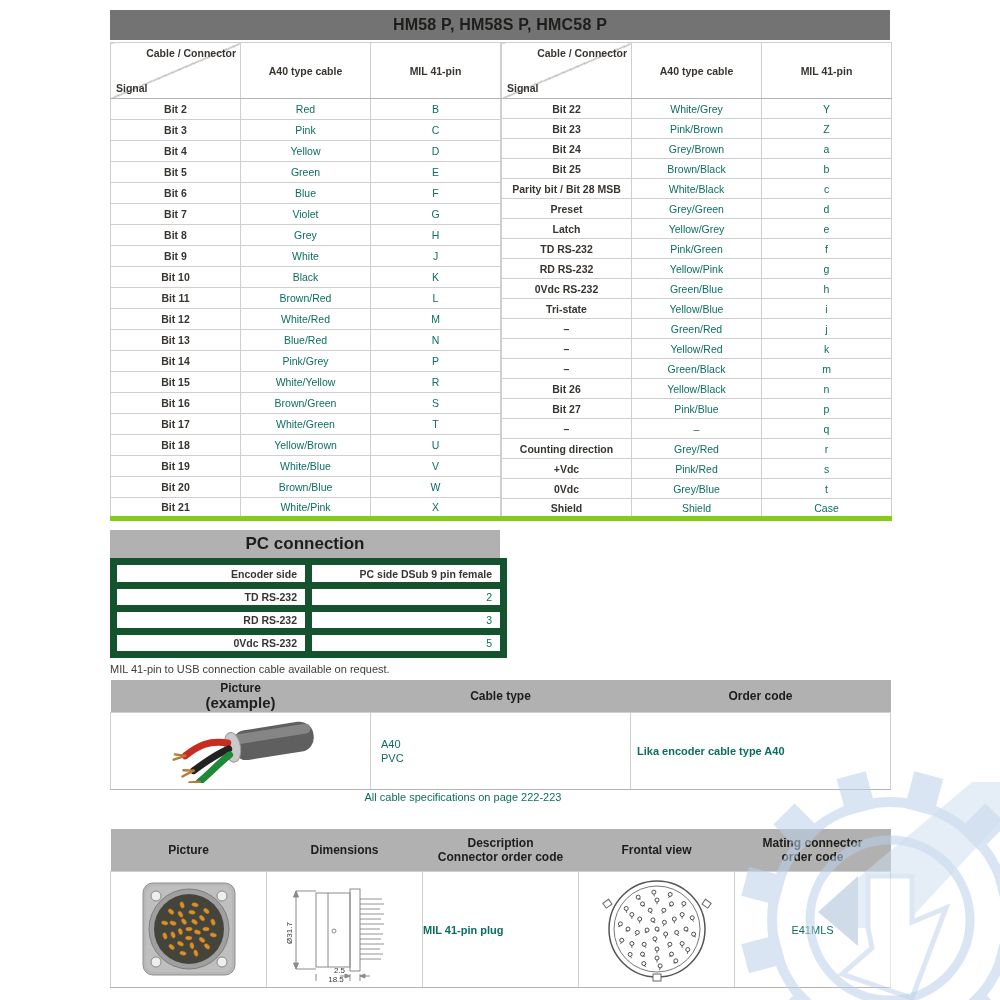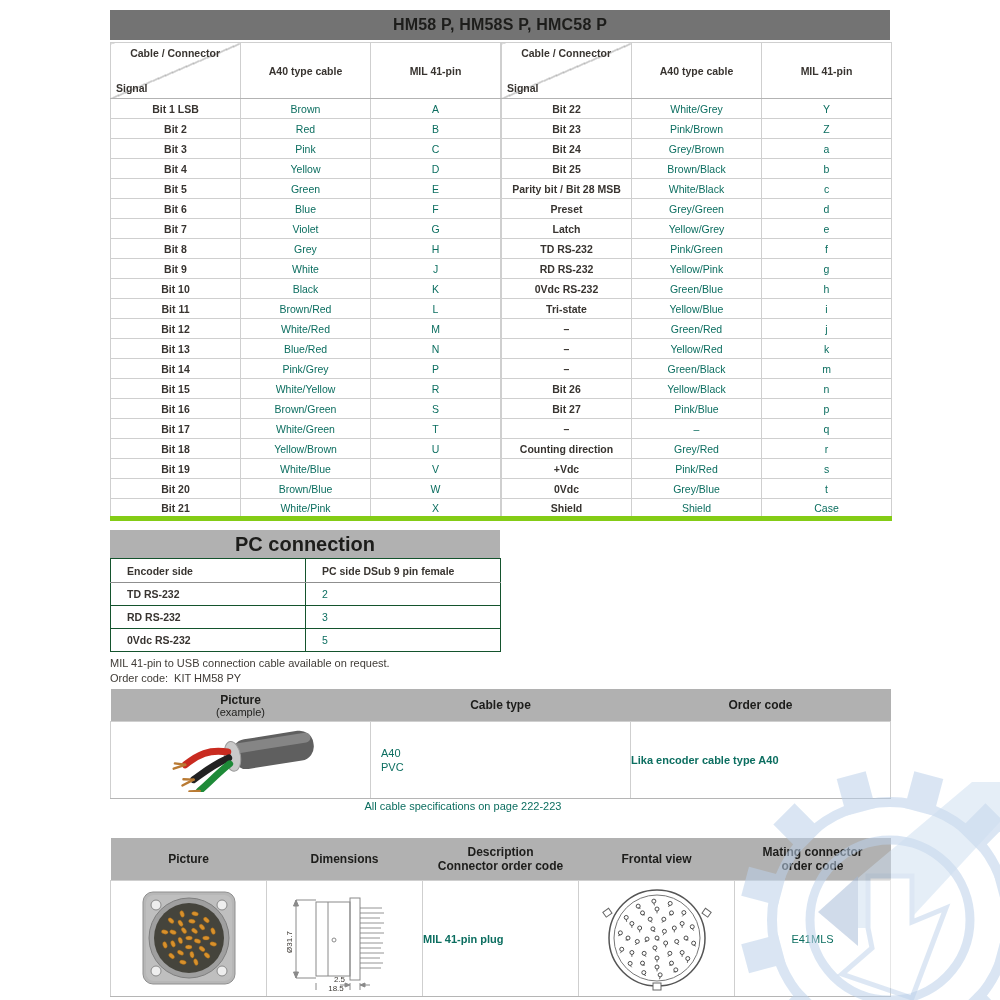--- a/index.html
+++ b/index.html
@@ -21,43 +21,43 @@
   .pin-table thead tr{height:56px;}
   .pin-table thead th{font-weight:bold;color:#383430;border-bottom:1px solid #b3b3b3;}
   .pin-table tbody tr{height:20px;}
   .pin-table tbody tr:last-child td{border-bottom:5px solid #84cc16;}
   td.val{color:#0c6e60;}
   td.sig{font-weight:bold;color:#383430;}
   .diag{
     position:relative;
     background-image:linear-gradient(to bottom right,transparent calc(50% - 0.7px),#b9b9b9 calc(50% - 0.7px),#b9b9b9 calc(50% + 0.7px),transparent calc(50% + 0.7px));
   }
-  .diag .d-top{position:absolute;top:4px;right:20px;font-weight:bold;color:#383430;}
+  .diag .d-top{position:absolute;top:4px;right:4px;font-weight:bold;color:#383430;}
   .diag .d-bot{position:absolute;bottom:4px;left:5px;font-weight:bold;color:#383430;}
   
   .pc-section{width:390px;margin-top:9px;}
-  .pc-bar{height:28px;background:#b1b1b1;color:#1d1d1b;font-weight:bold;font-size:20px;
+  .pc-bar{height:28px;background:#b1b1b1;color:#1d1d1b;font-weight:bold;font-size:17px;
     display:flex;align-items:center;justify-content:center;}
   .pc-table{width:390px;font-size:10.5px;}
-  .pc-table th,.pc-table td{border:1px solid #14532d;text-align:left;padding:0 16px;}
+  .pc-table th,.pc-table td{border:7px solid #14532d;text-align:right;padding:0 8px;}
   .pc-table thead tr{height:24px;}
   .pc-table thead th{font-weight:bold;color:#383430;border-bottom:1px solid #8f8f8f;}
   .pc-table tbody tr{height:23px;}
   
   .note{font-size:11px;color:#3f3b36;margin-top:4px;line-height:14px;}
   .note .oc-val{margin-left:6px;}
   
   .cable-table{width:780px;margin-top:4px;font-size:11px;}
   .cable-table thead th{background:#b1b1b1;border:none;height:30px;color:#1d1d1b;font-weight:bold;font-size:12px;text-align:center;}
-  .cable-table thead .sub{display:block;font-weight:normal;font-size:11px;margin-top:-1px;}
+  .cable-table thead .sub{display:block;font-weight:bold;font-size:15px;margin-top:-1px;}
   .cable-table tbody td{border:1px solid #cfcfcf;height:74px;vertical-align:middle;}
   .cable-table tbody tr td{border-bottom:1px solid #b5b5b5;}
   .cell-pic{text-align:center;}
   .cell-cabletype{color:#0c6e60;padding-left:10px;line-height:14px;}
-  .cell-ordercode{color:#0c6e60;font-weight:bold;padding-left:0;}
+  .cell-ordercode{color:#0c6e60;font-weight:bold;padding-left:6px;}
   .spec-note{width:706px;text-align:center;font-size:11px;color:#0c6e60;margin-top:1px;}
   
   .conn-table{width:780px;margin-top:26px;font-size:11px;}
   .conn-table thead th{background:#b1b1b1;border:none;height:40px;color:#1d1d1b;font-weight:bold;font-size:12px;text-align:center;line-height:14px;}
   .conn-table tbody td{border:1px solid #cfcfcf;border-bottom:1px solid #b5b5b5;height:113px;vertical-align:middle;text-align:center;}
   .conn-desc{color:#0c6e60;font-weight:bold;text-align:left !important;padding-left:0;}
   .conn-code{color:#0c6e60;font-weight:normal;}
   
   .watermark{position:absolute;left:700px;top:760px;width:300px;height:240px;pointer-events:none;z-index:5;}
   svg text{font-family:"Liberation Sans", sans-serif;}
@@ -81,25 +81,20 @@
           <th class="diag">
             <span class="d-top">Cable / Connector</span>
             <span class="d-bot">Signal</span>
           </th>
           <th>A40 type cable</th>
           <th>MIL 41-pin</th>
         </tr>
       </thead>
       <tbody>
           <tr>
-            <td class="sig">Bit 1 LSB</td>
-            <td class="val">Brown</td>
-            <td class="val">A</td>
-          </tr>
-          <tr>
             <td class="sig">Bit 2</td>
             <td class="val">Red</td>
             <td class="val">B</td>
           </tr>
           <tr>
             <td class="sig">Bit 3</td>
             <td class="val">Pink</td>
             <td class="val">C</td>
           </tr>
           <tr>
@@ -345,21 +340,20 @@
           </tr>
           <tr>
             <td class="sig">0Vdc RS-232</td>
             <td class="val">5</td>
           </tr>
         </tbody>
     </table>
   </div>
 
   <div class="note">MIL 41-pin to USB connection cable available on request.</div>
-  <div class="note" style="margin-top:1px;"><span>Order code:</span><span class="oc-val">KIT HM58 PY</span></div>
 
   <table class="cable-table">
     <colgroup>
         <col style="width:260px">
         <col style="width:260px">
         <col style="width:260px">
       </colgroup>
     <thead>
       <tr>
         <th>

